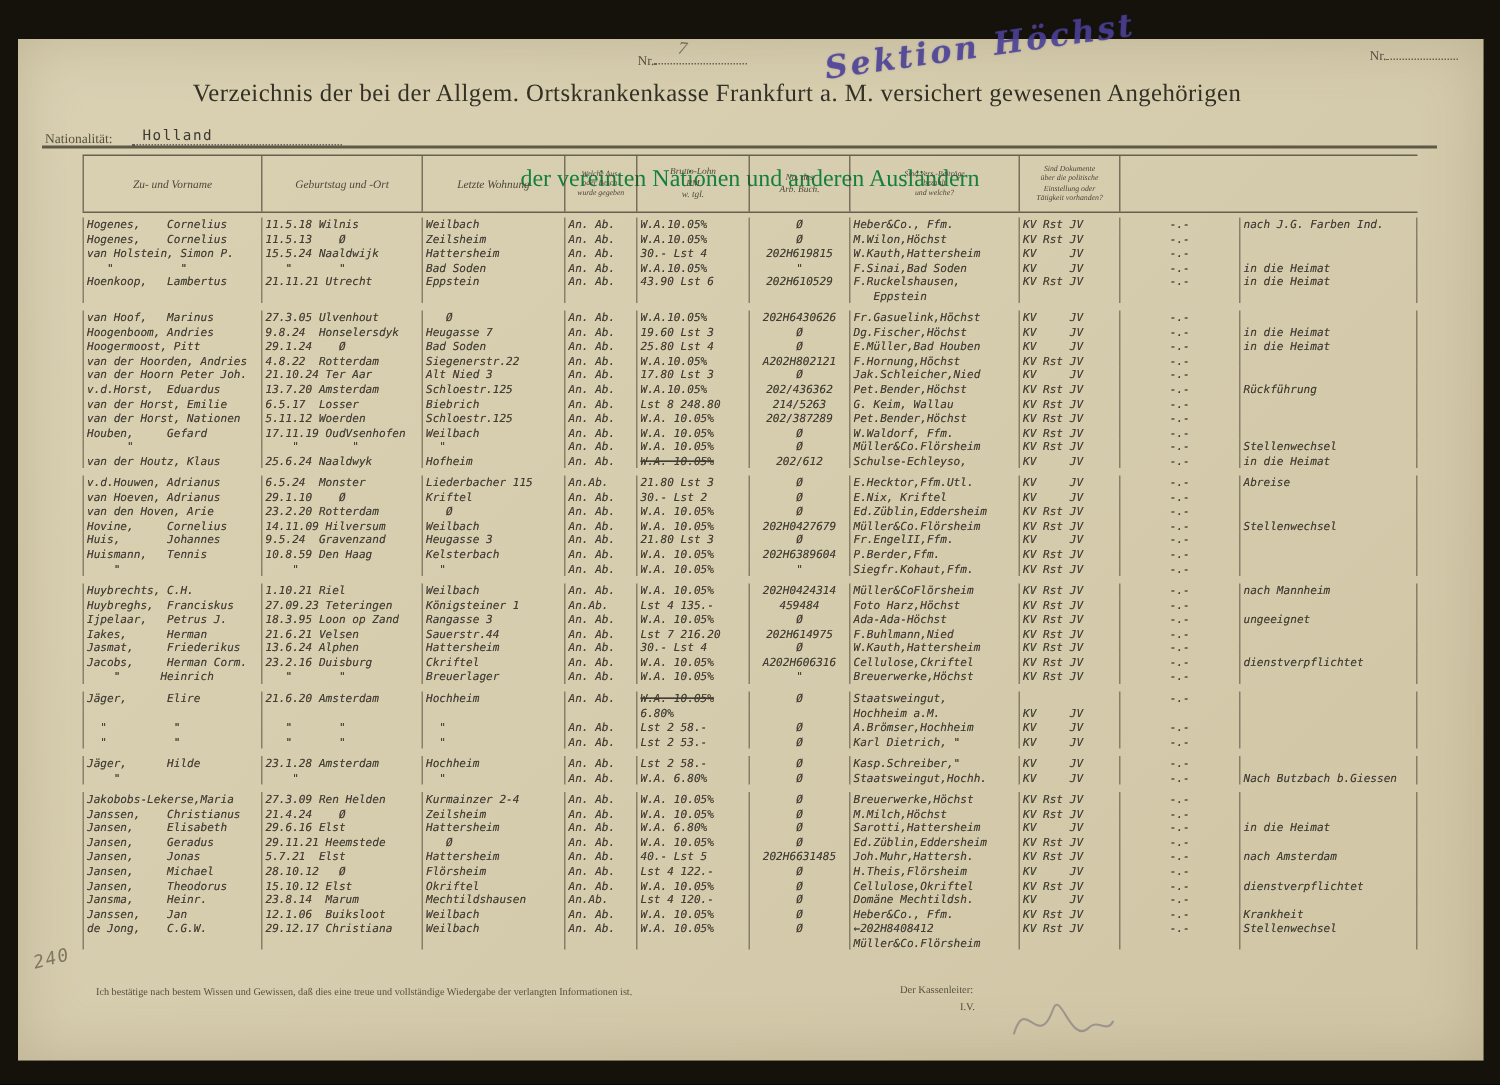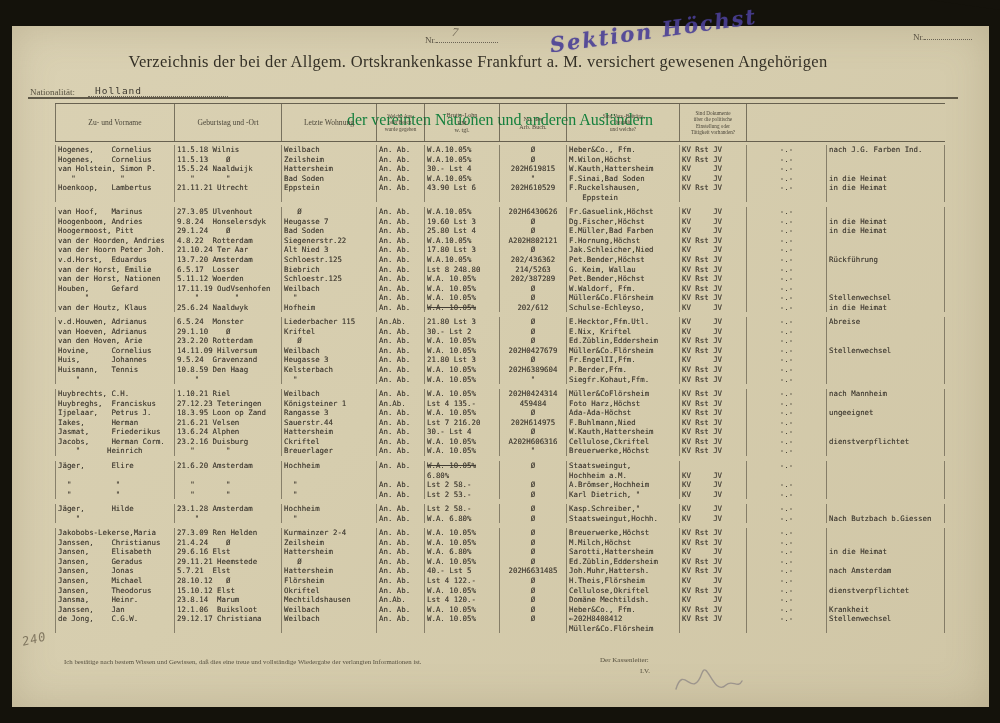--- a/index.html
+++ b/index.html
@@ -22,21 +22,21 @@
          font-style:italic;font-weight:bold;font-size:21px;letter-spacing:2px;
          color:rgba(74,63,150,.82);transform:rotate(-8deg);text-shadow:0 0 1px rgba(74,63,150,.5);}
   .title1{position:absolute;left:0;top:52px;width:956px;text-align:center;font-size:16.5px;
           color:#343026;letter-spacing:.3px;}
   .title2{position:absolute;left:0;top:75px;width:1000px;text-align:center;font-size:16px;color:#15803d;margin-top:36px;}
   .natlabel{position:absolute;left:30px;top:87px;font-size:9px;color:#56503f;}
   .natvalue{position:absolute;left:95px;top:85px;font-size:9.5px;color:#3d3930;letter-spacing:1px;}
   .natdots{position:absolute;left:88px;top:96px;width:140px;border-bottom:1px dotted #6b6455;}
   .toprule{position:absolute;left:28px;top:97px;width:930px;height:2px;background:rgba(55,50,38,.75);}
   
-  .tbl{position:absolute;left:55px;top:103px;width:890px;}
+  .tbl{position:absolute;left:55px;top:103px;width:890px;font-style:italic;}
   .thead{display:grid;grid-template-columns:120px 107px 95px 48px 75px 67px 113px 67px 80px 118px;
          height:37px;border-top:1px solid rgba(55,50,38,.7);border-bottom:1px solid rgba(55,50,38,.7);}
   .th{border-right:1px solid rgba(55,50,38,.6);display:flex;align-items:center;justify-content:center;
       text-align:center;font-family:"Liberation Serif",serif;color:#4c473a;
       white-space:pre-line;line-height:1.2;padding:1px;}
   .th:first-child{border-left:1px solid rgba(55,50,38,.6);}
   .th.big{font-size:7.6px;}
   .th.med{font-size:6.2px;}
   .th.sml{font-size:5.2px;}
   .tbody{padding-top:3px;}
@@ -195,21 +195,21 @@
           <div class="c-dok">-.-</div>
           <div class="c-bem">in die Heimat</div>
         </div>
         <div class="trow">
           <div class="c-name">Hoogermoost, Pitt</div>
           <div class="c-birth">29.1.24    Ø</div>
           <div class="c-woh">Bad Soden</div>
           <div class="c-anab">An. Ab.</div>
           <div class="c-lohn">25.80 Lst 4</div>
           <div class="c-no">Ø</div>
-          <div class="c-arb">E.Müller,Bad Farben</div>
+          <div class="c-arb">E.Müller,Bad Houben</div>
           <div class="c-beit">KV     JV</div>
           <div class="c-dok">-.-</div>
           <div class="c-bem">in die Heimat</div>
         </div>
         <div class="trow">
           <div class="c-name">van der Hoorden, Andries</div>
           <div class="c-birth">4.8.22  Rotterdam</div>
           <div class="c-woh">Siegenerstr.22</div>
           <div class="c-anab">An. Ab.</div>
           <div class="c-lohn">W.A.10.05%</div>
@@ -394,21 +394,21 @@
           <div class="c-anab">An. Ab.</div>
           <div class="c-lohn">W.A. 10.05%</div>
           <div class="c-no">202H0424314</div>
           <div class="c-arb">Müller&amp;CoFlörsheim</div>
           <div class="c-beit">KV Rst JV</div>
           <div class="c-dok">-.-</div>
           <div class="c-bem">nach Mannheim</div>
         </div>
         <div class="trow">
           <div class="c-name">Huybreghs,  Franciskus</div>
-          <div class="c-birth">27.12.23 Teteringen</div>
+          <div class="c-birth">27.09.23 Teteringen</div>
           <div class="c-woh">Königsteiner 1</div>
           <div class="c-anab">An.Ab.</div>
           <div class="c-lohn">Lst 4 135.-</div>
           <div class="c-no">459484</div>
           <div class="c-arb">Foto Harz,Höchst</div>
           <div class="c-beit">KV Rst JV</div>
           <div class="c-dok">-.-</div>
           <div class="c-bem"></div>
         </div>
         <div class="trow">

